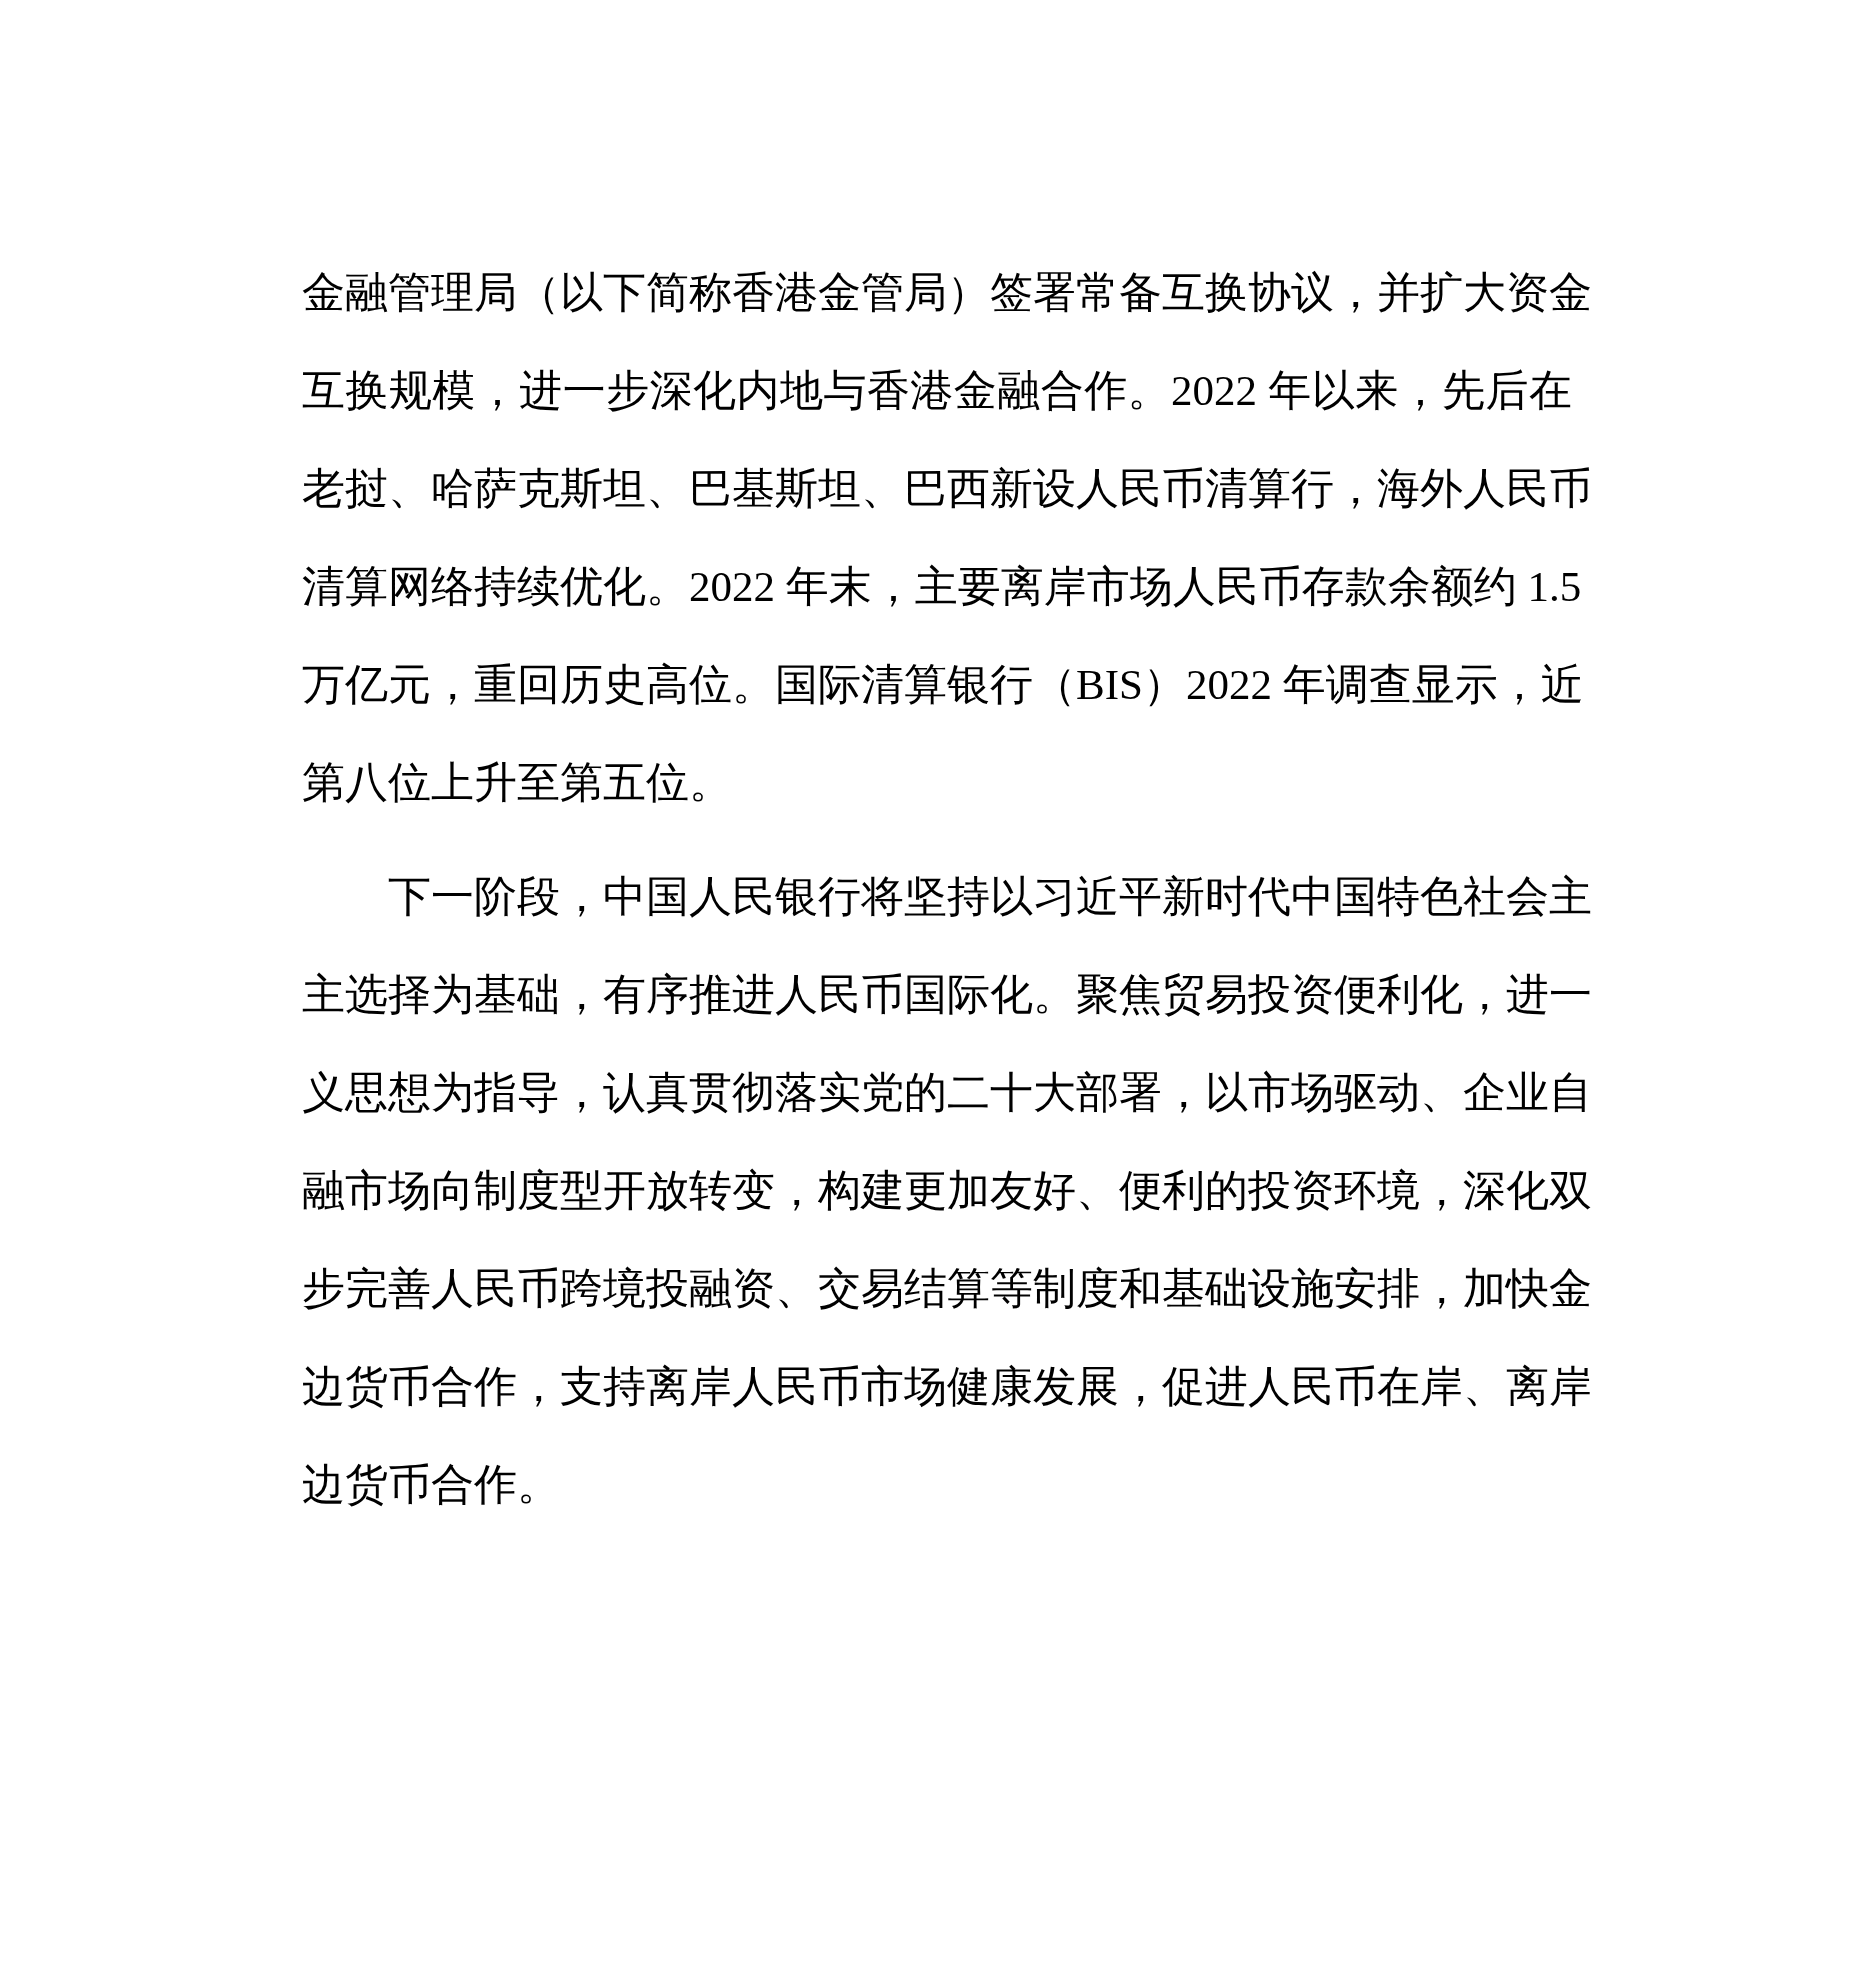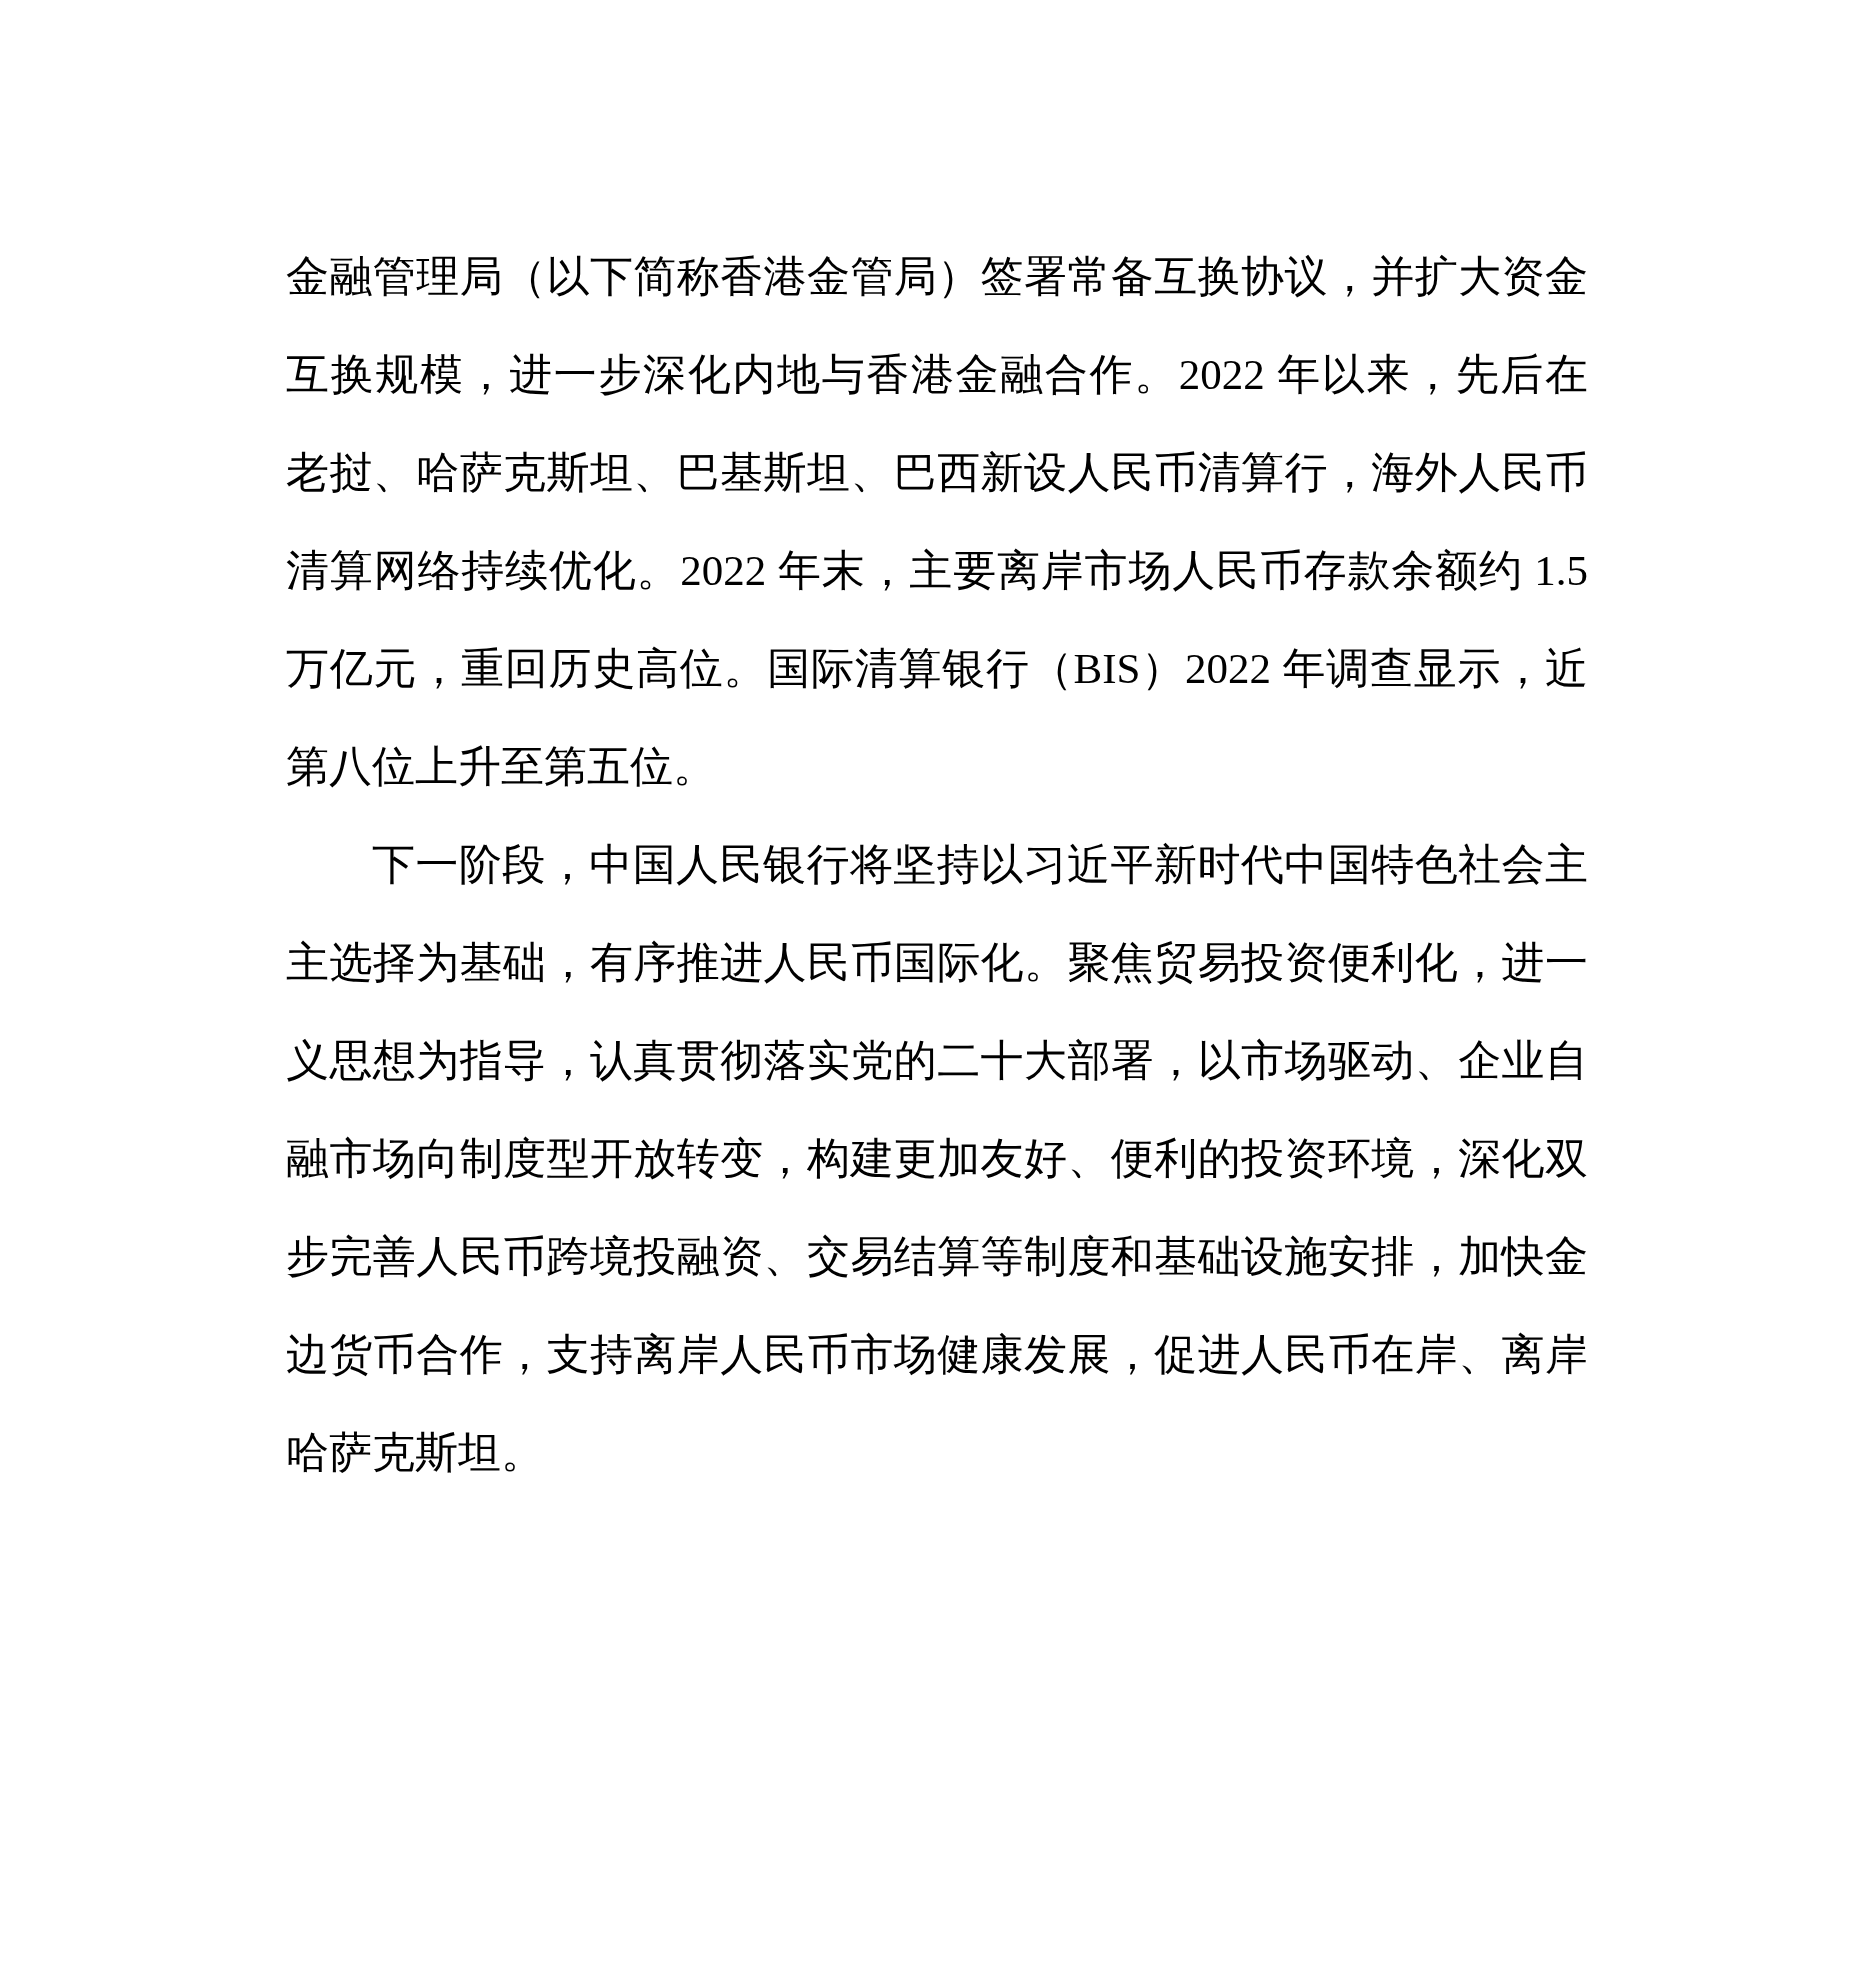--- a/index.html
+++ b/index.html
@@ -15,21 +15,21 @@
     color: #000000;
     font-family: "Liberation Serif", "DejaVu Serif", serif;
     overflow: hidden;
   }
   .text-block {
     position: absolute;
     left: 286px;
     top: 228px;
     width: 1302px;
   }
-  .paragraph { margin: 0; padding: 0; }
+  .paragraph { margin: 16px; padding: 0; }
   .line {
     font-size: 43px;
     line-height: 98px;
     height: 98px;
     white-space: nowrap;
     text-align: justify;
     text-align-last: justify;
     letter-spacing: 0;
   }
   .line--indent {
@@ -56,19 +56,19 @@
       <div class="line line--last">第八位上升至第五位。</div>
     </div>
 
     <div class="paragraph">
       <div class="line line--indent">下一阶段，中国人民银行将坚持以习近平新时代中国特色社会主</div>
       <div class="line">主选择为基础，有序推进人民币国际化。聚焦贸易投资便利化，进一</div>
       <div class="line">义思想为指导，认真贯彻落实党的二十大部署，以市场驱动、企业自</div>
       <div class="line">融市场向制度型开放转变，构建更加友好、便利的投资环境，深化双</div>
       <div class="line">步完善人民币跨境投融资、交易结算等制度和基础设施安排，加快金</div>
       <div class="line">边货币合作，支持离岸人民币市场健康发展，促进人民币在岸、离岸</div>
-      <div class="line line--last">哈萨克斯坦。</div>
+      <div class="line line--last">边货币合作。</div>
     </div>
 
   </div>
 
 </div>
 
 
 </body></html>

